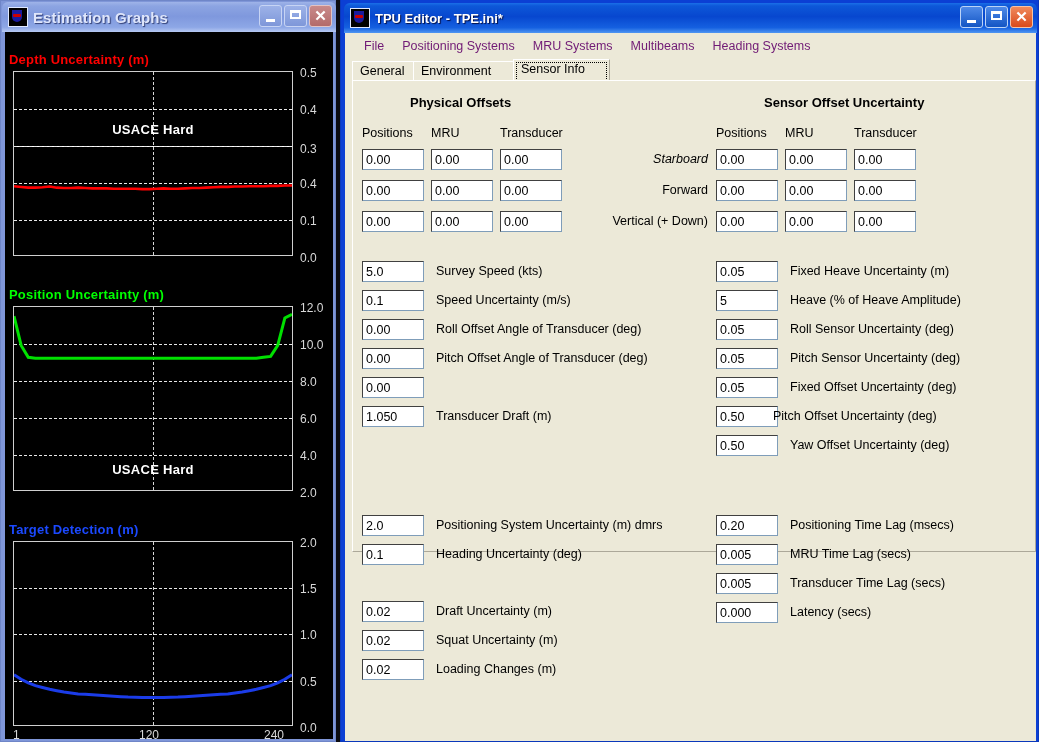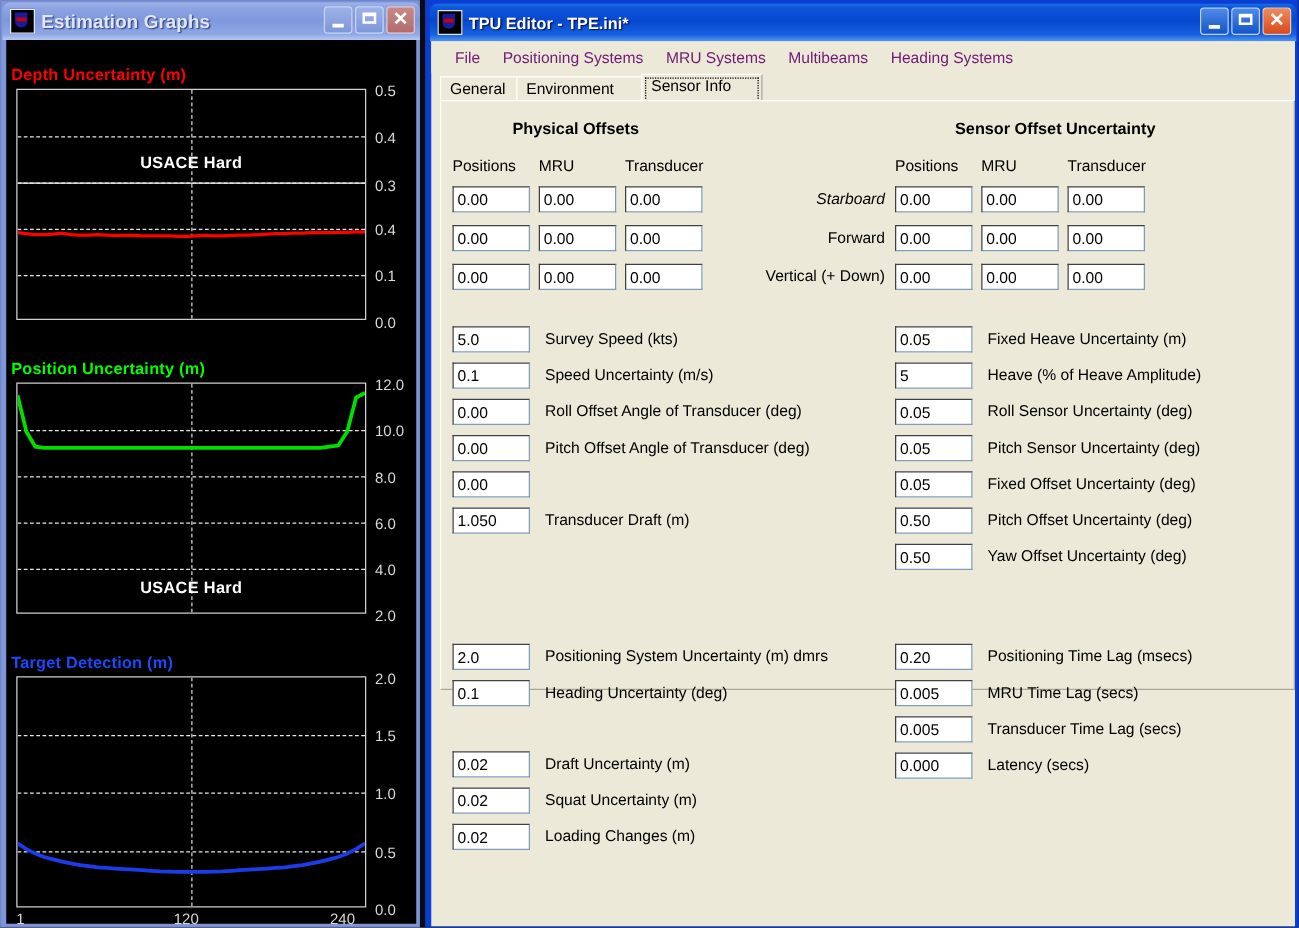--- a/index.html
+++ b/index.html
@@ -338,21 +338,21 @@
         <div class="fldlabel" style="left:437px;top:183px;">Fixed Heave Uncertainty (m)</div>
         <input class="txtfield" style="left: 363px; top: 209px; width: 62px;" value="5">
         <div class="fldlabel" style="left:437px;top:212px;">Heave (% of Heave Amplitude)</div>
         <input class="txtfield" style="left: 363px; top: 238px; width: 62px;" value="0.05">
         <div class="fldlabel" style="left:437px;top:241px;">Roll Sensor Uncertainty (deg)</div>
         <input class="txtfield" style="left: 363px; top: 267px; width: 62px;" value="0.05">
         <div class="fldlabel" style="left:437px;top:270px;">Pitch Sensor Uncertainty (deg)</div>
         <input class="txtfield" style="left: 363px; top: 296px; width: 62px;" value="0.05">
         <div class="fldlabel" style="left:437px;top:299px;">Fixed Offset Uncertainty (deg)</div>
         <input class="txtfield" style="left: 363px; top: 325px; width: 62px;" value="0.50">
-        <div class="fldlabel" style="left:437px;top:328px;">Pitch Offset Uncertainty (deg)</div>
+        <div class="fldlabel" style="left:420px;top:328px;">Pitch Offset Uncertainty (deg)</div>
         <input class="txtfield" style="left: 363px; top: 354px; width: 62px;" value="0.50">
         <div class="fldlabel" style="left:437px;top:357px;">Yaw Offset Uncertainty (deg)</div>
 
         <input class="txtfield" style="left: 9px; top: 434px; width: 62px;" value="2.0">
         <div class="fldlabel" style="left:83px;top:437px;">Positioning System Uncertainty (m) dmrs</div>
         <input class="txtfield" style="left: 9px; top: 463px; width: 62px;" value="0.1">
         <div class="fldlabel" style="left:83px;top:466px;">Heading Uncertainty (deg)</div>
 
         <input class="txtfield" style="left: 9px; top: 520px; width: 62px;" value="0.02">
         <div class="fldlabel" style="left:83px;top:523px;">Draft Uncertainty (m)</div>

